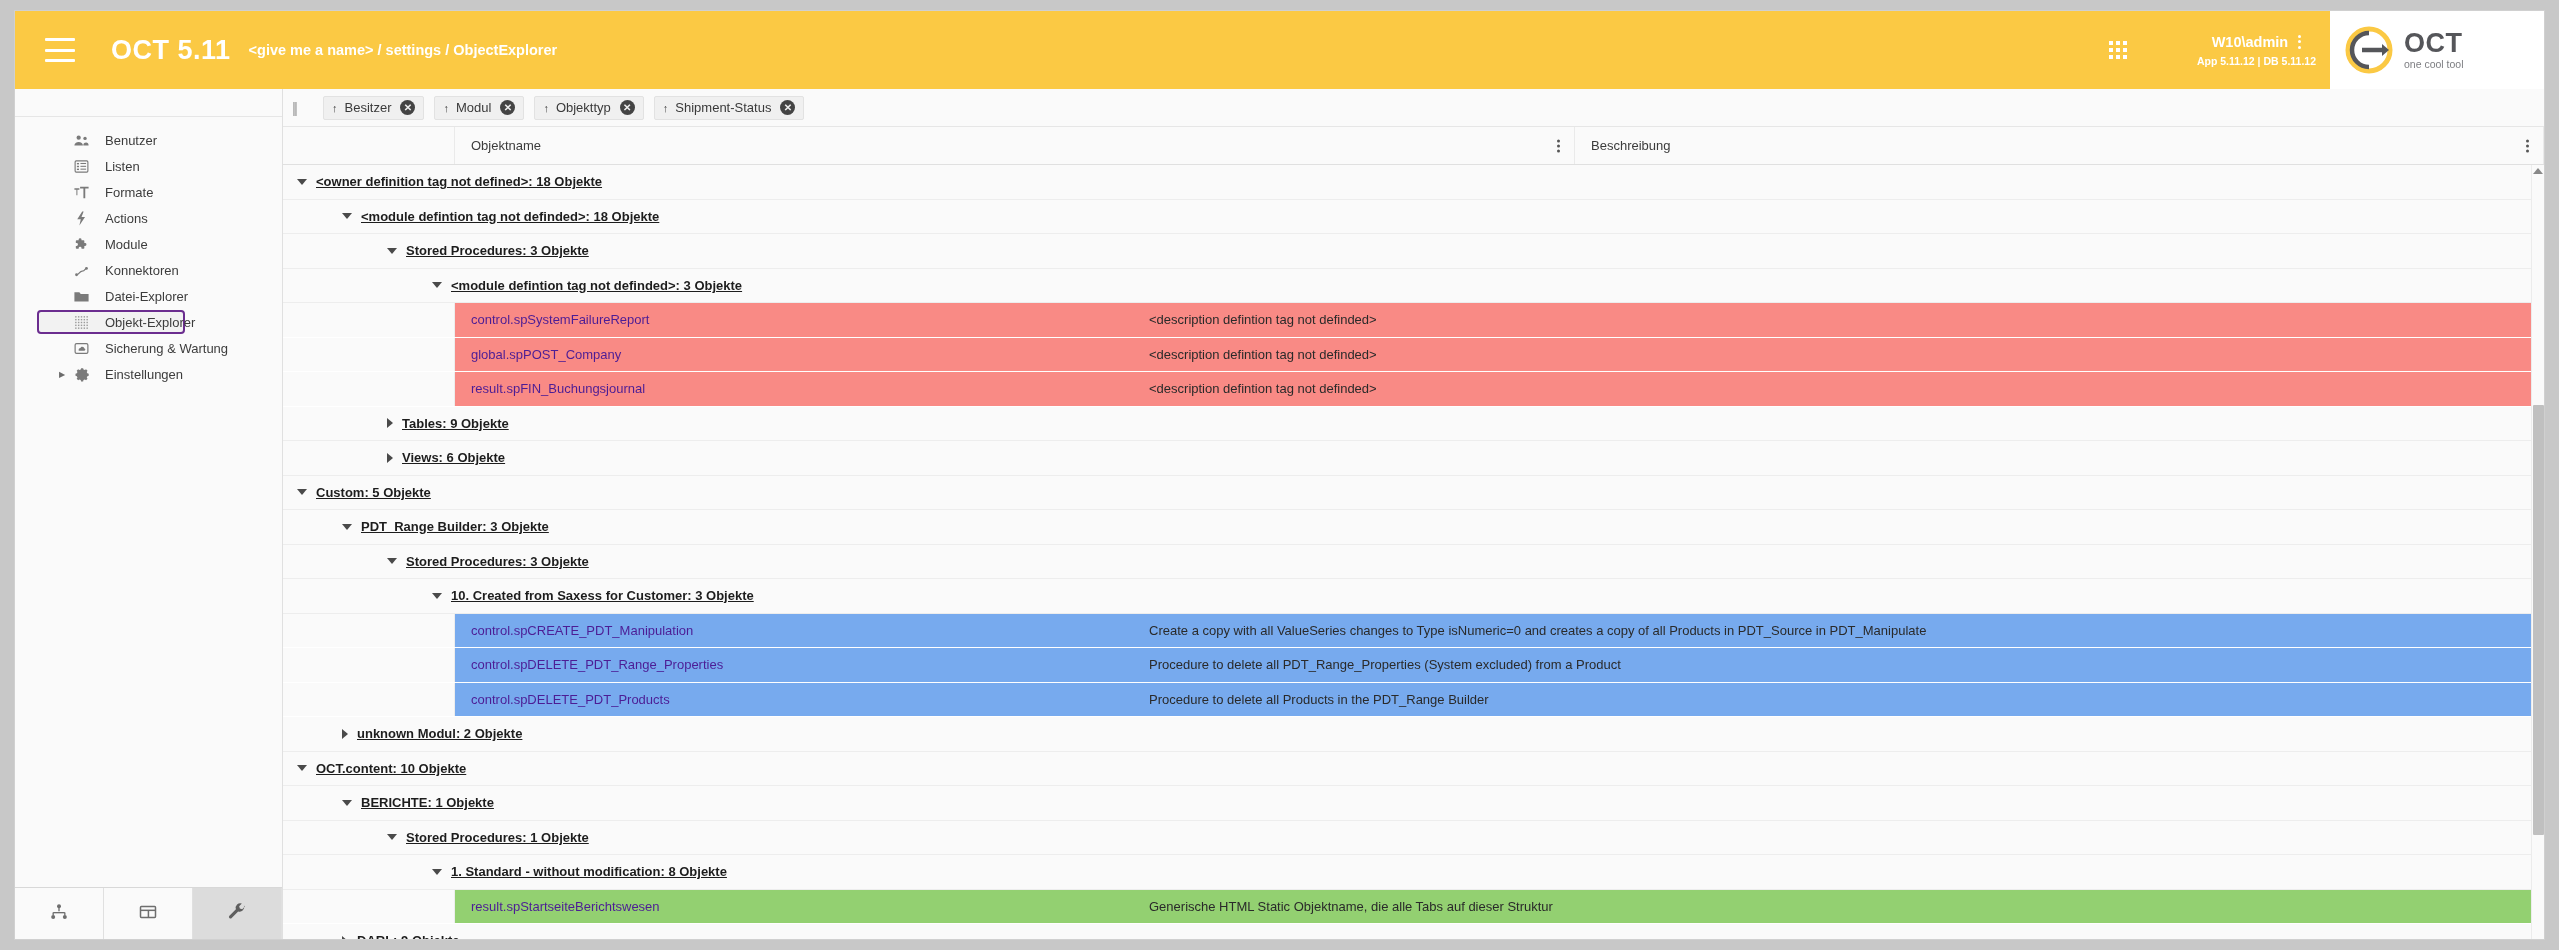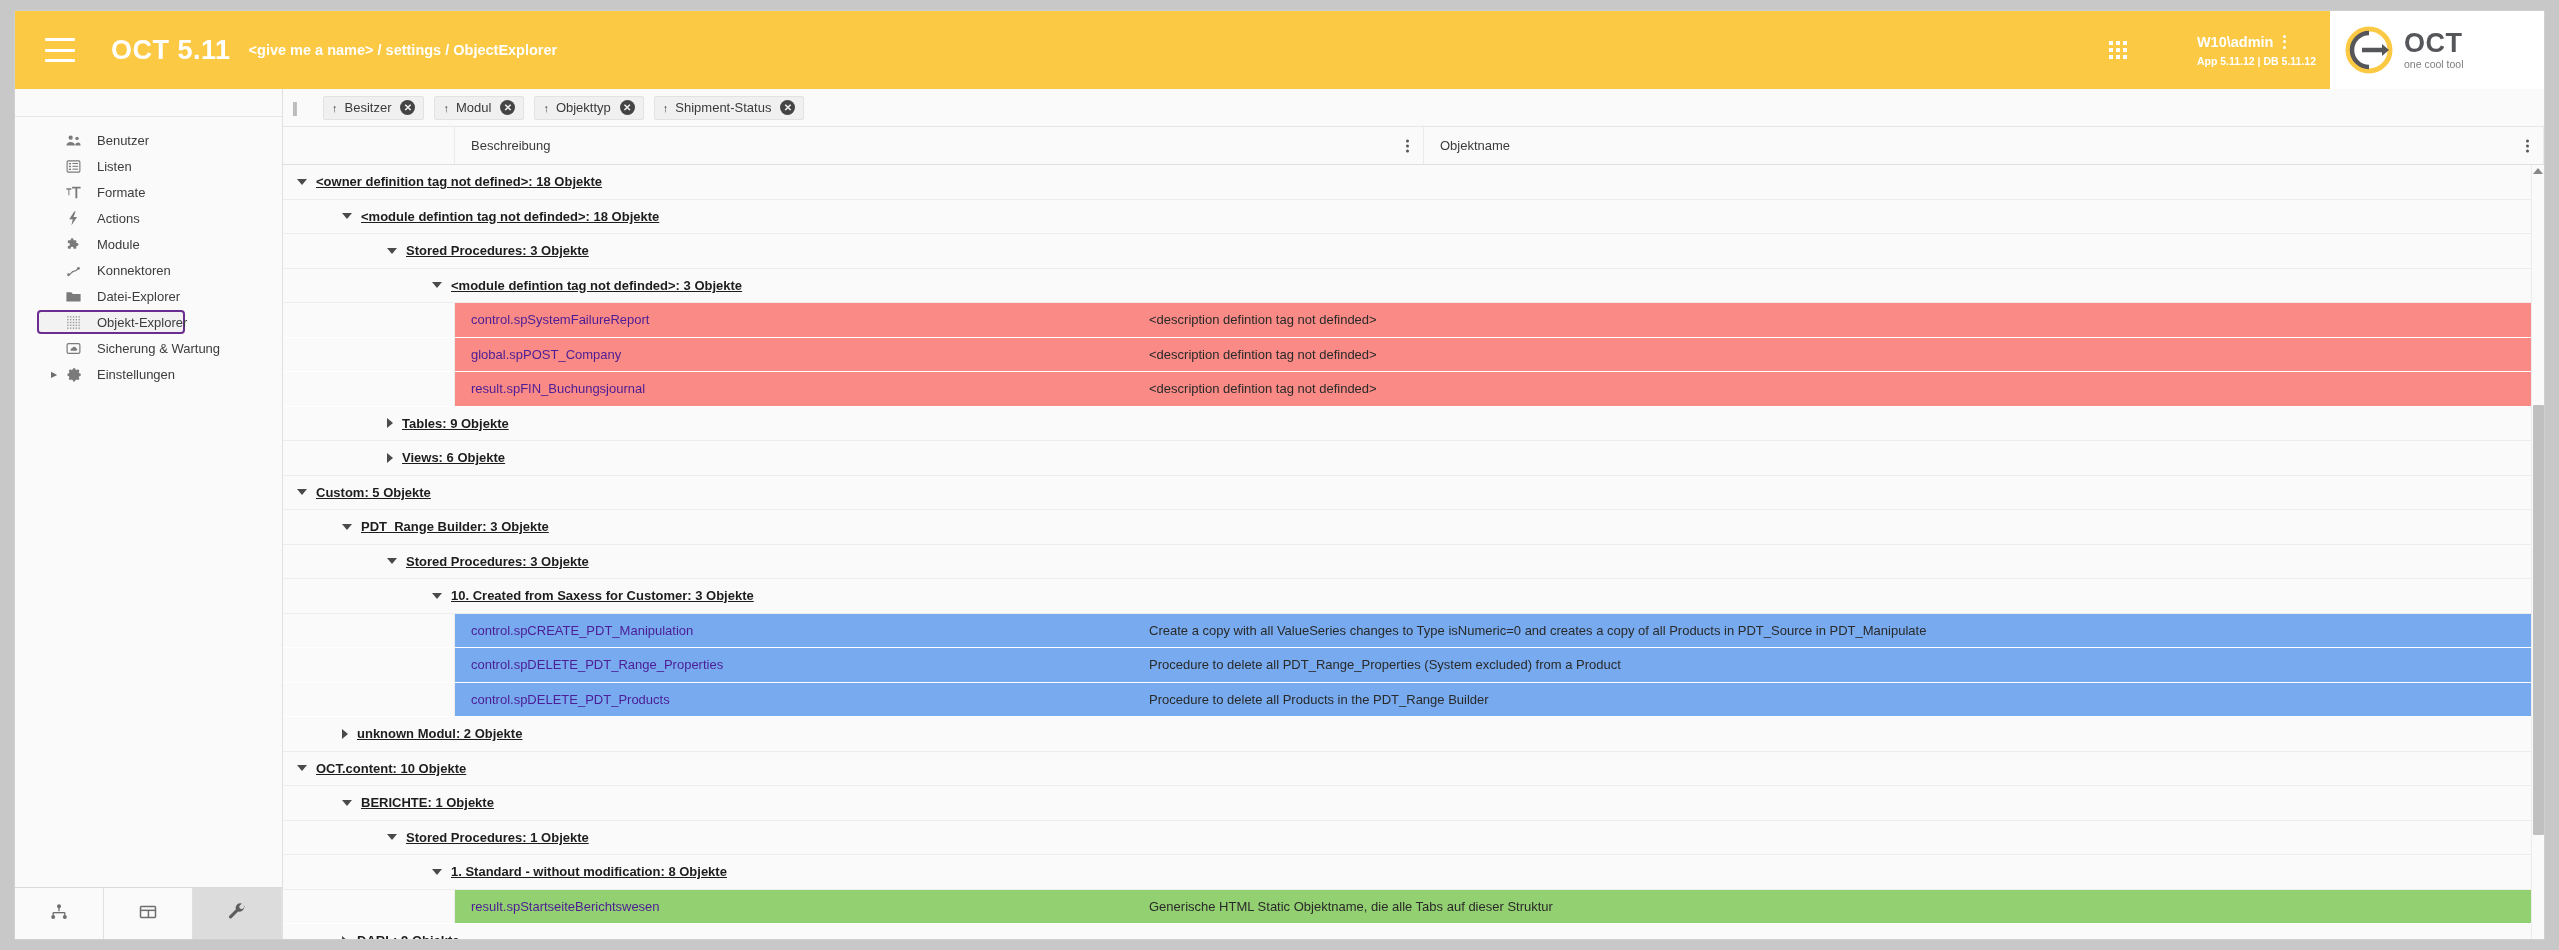--- a/index.html
+++ b/index.html
@@ -44,21 +44,21 @@
   .header-right {
     margin-left: auto; display: flex; align-items: center; height: 100%;
   }
   .grid-icon {
     display: grid; grid-template-columns: repeat(3, 4px);
     grid-template-rows: repeat(3, 4px); gap: 3px;
     margin-right: 70px; cursor: pointer;
   }
   .grid-icon i { background: #fff; display:block; width:4px; height:4px; }
   .user-block {
-    display: flex; flex-direction: column; align-items: flex-start;
+    display: flex; flex-direction: column; align-items: center;
     justify-content: center; padding-right: 14px;
   }
   .user-line { display: flex; align-items: center; }
   .user-name { color:#fff; font-size: 14.5px; font-weight: bold; }
   .kebab {
     display: flex; flex-direction: column; justify-content: space-between;
     height: 14px; margin-left: 10px; cursor: pointer;
   }
   .kebab i { width: 3px; height: 3px; background: #fff; border-radius: 50%; display:block; }
   .version { color:#fff; font-size: 10.5px; font-weight: bold; margin-top: 5px; }
@@ -80,21 +80,21 @@
   .sidebar {
     width: 268px; flex: 0 0 268px;
     background: #fafafa;
     border-right: 1px solid #e0e0e0;
     display: flex; flex-direction: column;
   }
   .sidebar-top { height: 28px; border-bottom: 1px solid #e6e6e6; }
   .sidebar-nav { flex: 1; padding-top: 10px; }
   .nav-item {
     height: 26px; display: flex; align-items: center;
-    padding-left: 32px; cursor: pointer; position: relative;
+    padding-left: 40px; cursor: pointer; position: relative;
     font-size: 13px; color: #3c3c3c;
   }
   .nav-arrow {
     width: 14px; flex: 0 0 14px; display:flex; align-items:center;
     justify-content:center; color:#6b6b6b; font-size: 8px;
   }
   .nav-icon {
     width: 24px; flex: 0 0 24px; height: 20px;
     display: flex; align-items: center; justify-content: center;
     color: #7a7a7a; margin-right: 12px;
@@ -455,30 +455,30 @@
             <div class="chip">
               <span class="sortarrow">↑</span>
               <span class="chiplabel">Shipment-Status</span>
               <span class="chip-x">✕</span>
             </div>
           </div>
       </div>
 
       <div class="colheader">
         <div class="ch-spacer" style="flex:0 0 172px"></div>
+        <div class="ch-cell ch-name">
+          <span>Objektname</span>
+          <span class="ch-kebab">
+              <i></i>
+              <i></i>
+              <i></i>
+            </span>
+        </div>
         <div class="ch-cell ch-desc">
           <span>Beschreibung</span>
-          <span class="ch-kebab">
-              <i></i>
-              <i></i>
-              <i></i>
-            </span>
-        </div>
-        <div class="ch-cell ch-name">
-          <span>Objektname</span>
           <span class="ch-kebab">
               <i></i>
               <i></i>
               <i></i>
             </span>
         </div>
       </div>
 
       <div class="tablewrap">
         <div class="rows" id="rows">

